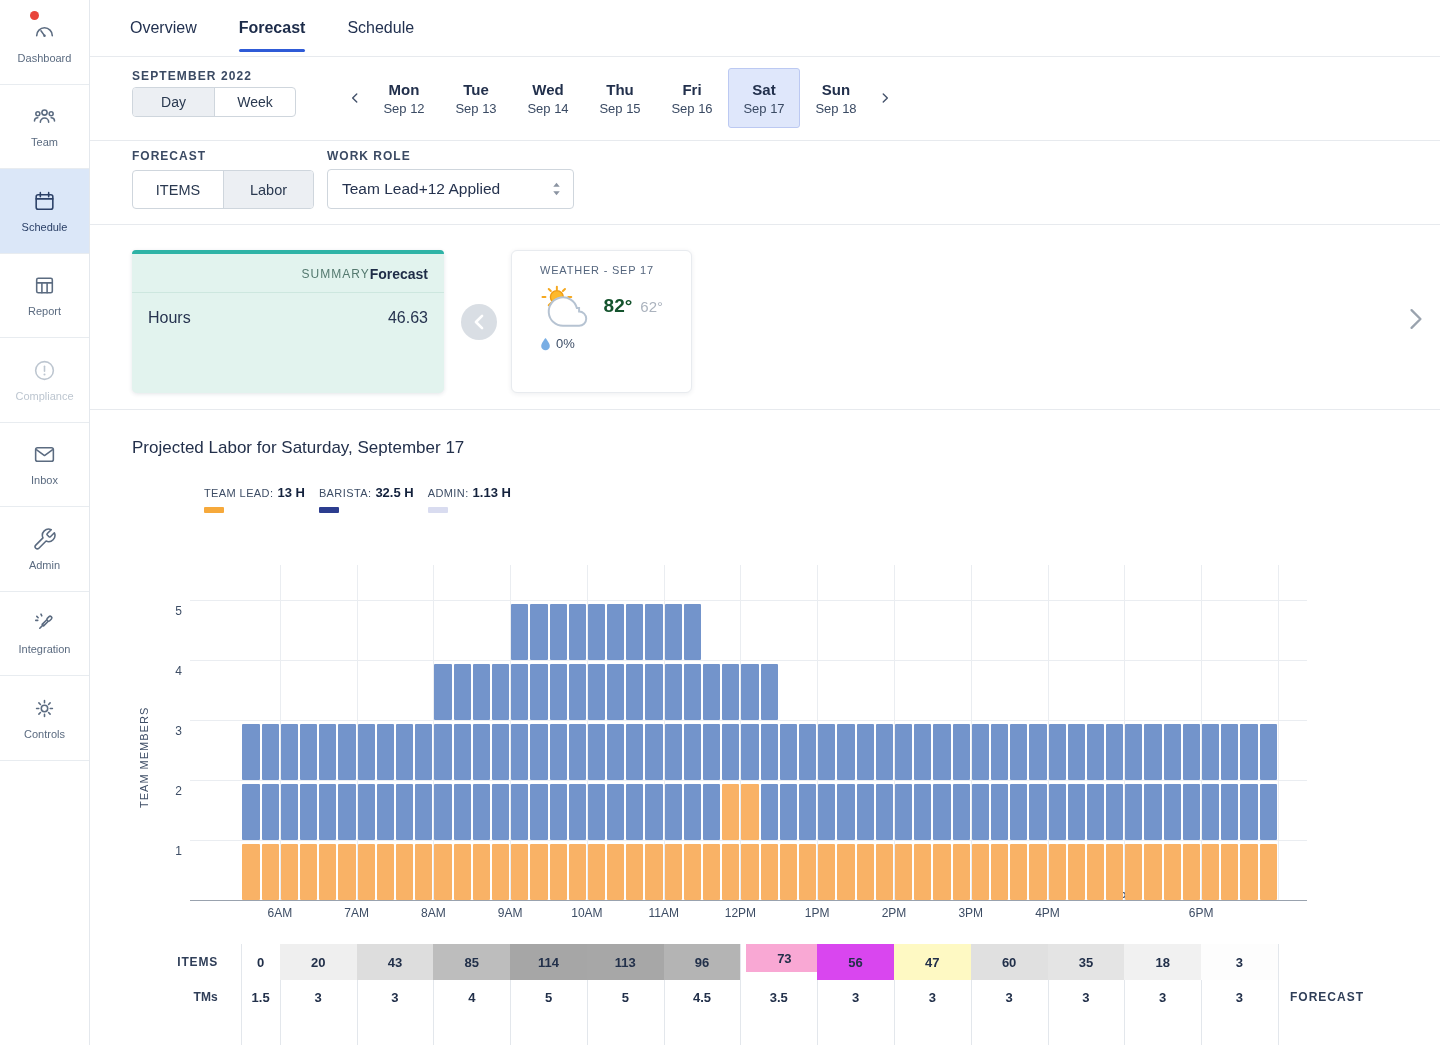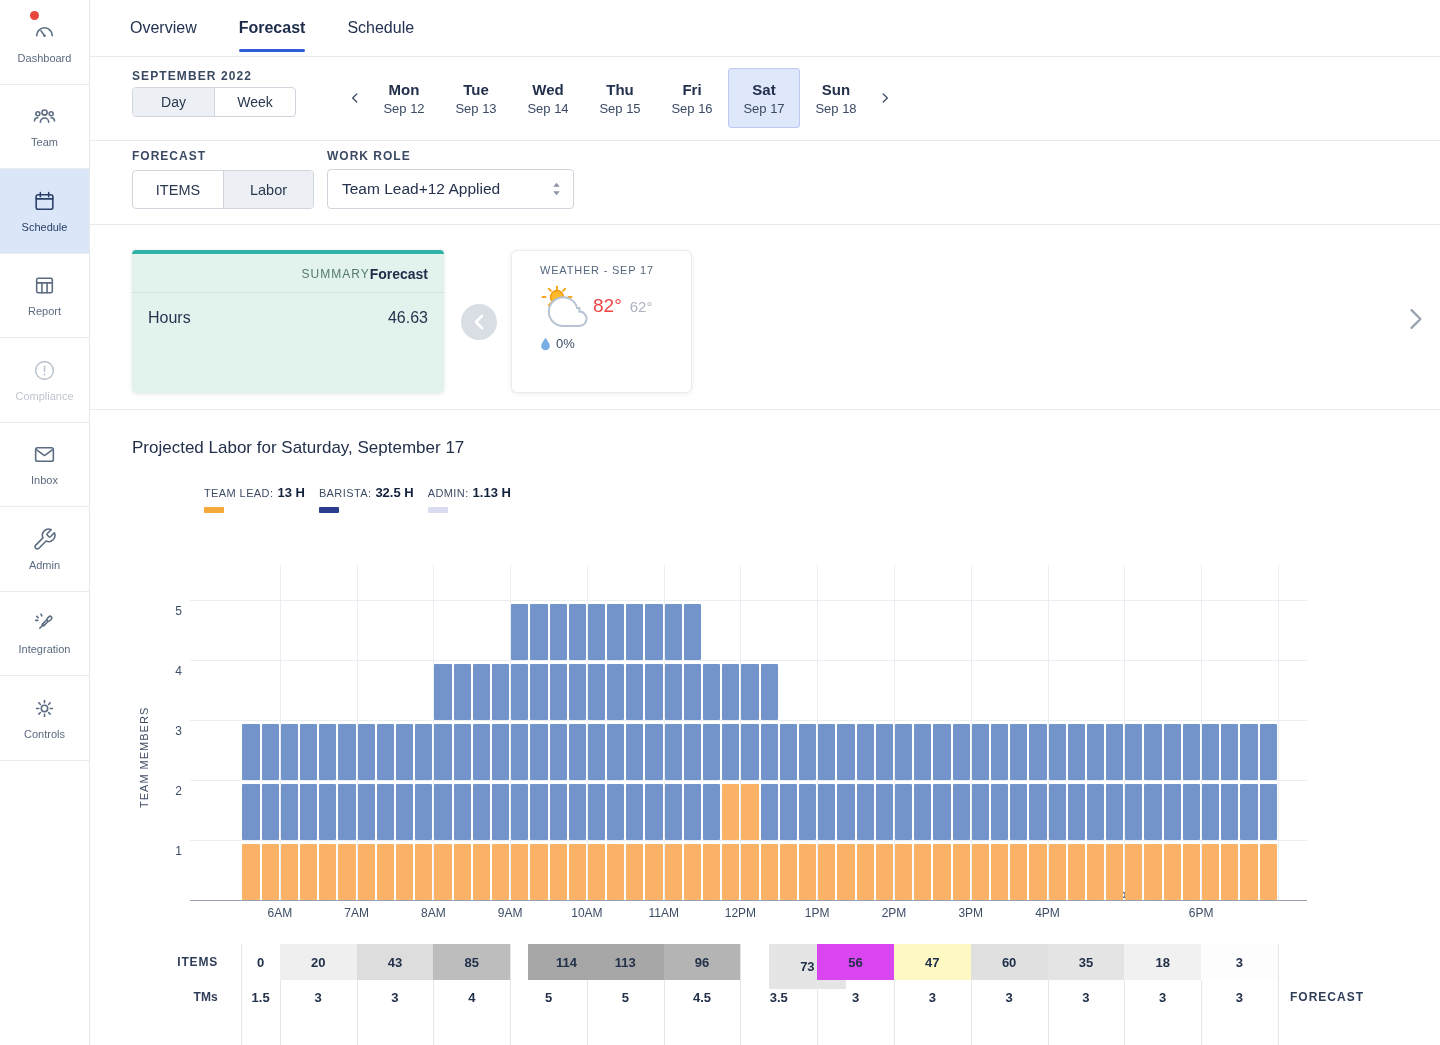--- a/index.html
+++ b/index.html
@@ -50,21 +50,21 @@
   #summary-accent{height:4px;border-radius:5px 5px 0 0;background:var(--summary-accent,#2eb3a6)}
   #summary-head{display:flex;align-items:center;justify-content:flex-end;padding:12px 16px 10px;border-bottom:1px solid #cde7df}
   #summary-title{font-size:12px;letter-spacing:1px;color:#54796f}
   #summary-type{font-size:14px;font-weight:bold;color:#1e2c47}
   #summary-body{display:flex;align-items:center;justify-content:space-between;padding:16px}
   #summary-body span{font-size:16px;color:#26334f}
   #carousel-prev{position:absolute;left:371px;top:79px;width:36px;height:36px;border-radius:50%;background:#d9dee4;display:flex;align-items:center;justify-content:center;cursor:pointer}
   #weather-card{position:absolute;left:421px;top:25px;width:181px;height:143px;background:#fff;border:1px solid #e8ebef;border-radius:6px;box-shadow:0 1px 5px rgba(25,39,68,.08);padding:13px 28px}
   #weather-title{font-size:11px;letter-spacing:.8px;color:#55667e}
   #weather-main{display:flex;align-items:center;margin-top:8px}
-  #weather-high{font-size:19px;font-weight:normal;color:#ef4444;margin-left:1px}
+  #weather-high{font-size:19px;font-weight:bold;color:#14532d;margin-left:12px}
   #weather-low{font-size:15px;color:#abb3be;margin-left:8px}
   #weather-precip{display:flex;align-items:center;gap:5px;margin-top:8px;font-size:13px;color:#3e4f68}
   #carousel-next{position:absolute;left:1318px;top:82px;cursor:pointer}
   
   #chart-sec{position:absolute;top:410px;left:0;width:1350px;height:635px;background:#fff}
   #chart-title{position:absolute;left:42px;top:28px;font-size:17px;color:#23304b}
   #legend{position:absolute;left:114px;top:73px;display:flex}
   .legend-item{margin-right:14px}
   .legend-text{white-space:nowrap}
   .ll{font-size:11px;letter-spacing:.4px;color:#3d4d65;margin-right:4px}
@@ -538,30 +538,30 @@
         <div class="col-sep" style="left: 189.821px; top: 534px; height: 101px;"></div>
         <div class="items-cell" style="left: 189.821px; top: 534px; width: 76.7698px; height: 36px; background: rgb(239, 239, 239);">20</div>
         <div class="tms-cell" style="left: 189.821px; top: 572px; width: 76.7698px; height: 30px;">3</div>
         <div class="col-sep" style="left: 266.59px; top: 534px; height: 101px;"></div>
         <div class="items-cell" style="left: 266.59px; top: 534px; width: 76.7698px; height: 36px; background: rgb(221, 221, 221);">43</div>
         <div class="tms-cell" style="left: 266.59px; top: 572px; width: 76.7698px; height: 30px;">3</div>
         <div class="col-sep" style="left: 343.36px; top: 534px; height: 101px;"></div>
         <div class="items-cell" style="left: 343.36px; top: 534px; width: 76.7698px; height: 36px; background: rgb(189, 189, 189);">85</div>
         <div class="tms-cell" style="left: 343.36px; top: 572px; width: 76.7698px; height: 30px;">4</div>
         <div class="col-sep" style="left: 420.13px; top: 534px; height: 101px;"></div>
-        <div class="items-cell" style="left: 420.13px; top: 534px; width: 76.7698px; height: 36px; background: rgb(166, 166, 166); margin-left: 18px;">114</div>
+        <div class="items-cell" style="left: 420.13px; top: 534px; width: 76.7698px; height: 36px; background: rgb(166, 166, 166);">114</div>
         <div class="tms-cell" style="left: 420.13px; top: 572px; width: 76.7698px; height: 30px;">5</div>
         <div class="col-sep" style="left: 496.9px; top: 534px; height: 101px;"></div>
         <div class="items-cell" style="left: 496.9px; top: 534px; width: 76.7698px; height: 36px; background: rgb(167, 167, 167);">113</div>
         <div class="tms-cell" style="left: 496.9px; top: 572px; width: 76.7698px; height: 30px;">5</div>
         <div class="col-sep" style="left: 573.669px; top: 534px; height: 101px;"></div>
         <div class="items-cell" style="left: 573.669px; top: 534px; width: 76.7698px; height: 36px; background: rgb(180, 180, 180);">96</div>
         <div class="tms-cell" style="left: 573.669px; top: 572px; width: 76.7698px; height: 30px;">4.5</div>
         <div class="col-sep" style="left: 650.439px; top: 534px; height: 101px;"></div>
-        <div class="items-cell" style="left: 679px; top: 534px; width: 76.7698px; height: 45px; background: #e5e5e5;">73</div>
+        <div class="items-cell" style="left: 656px; top: 534px; width: 76.7698px; height: 28px; background: #f9a8d4;">73</div>
         <div class="tms-cell" style="left: 650.439px; top: 572px; width: 76.7698px; height: 30px;">3.5</div>
         <div class="col-sep" style="left: 727.209px; top: 534px; height: 101px;"></div>
         <div class="items-cell" style="left: 727.209px; top: 534px; width: 76.7698px; height: 36px; background: #d946ef;">56</div>
         <div class="tms-cell" style="left: 727.209px; top: 572px; width: 76.7698px; height: 30px;">3</div>
         <div class="col-sep" style="left: 803.979px; top: 534px; height: 101px;"></div>
         <div class="items-cell" style="left: 803.979px; top: 534px; width: 76.7698px; height: 36px; background: #fef9c3;">47</div>
         <div class="tms-cell" style="left: 803.979px; top: 572px; width: 76.7698px; height: 30px;">3</div>
         <div class="col-sep" style="left: 880.748px; top: 534px; height: 101px;"></div>
         <div class="items-cell" style="left: 880.748px; top: 534px; width: 76.7698px; height: 36px; background: rgb(224, 224, 224);">60</div>
         <div class="tms-cell" style="left: 880.748px; top: 572px; width: 76.7698px; height: 30px;">3</div>

